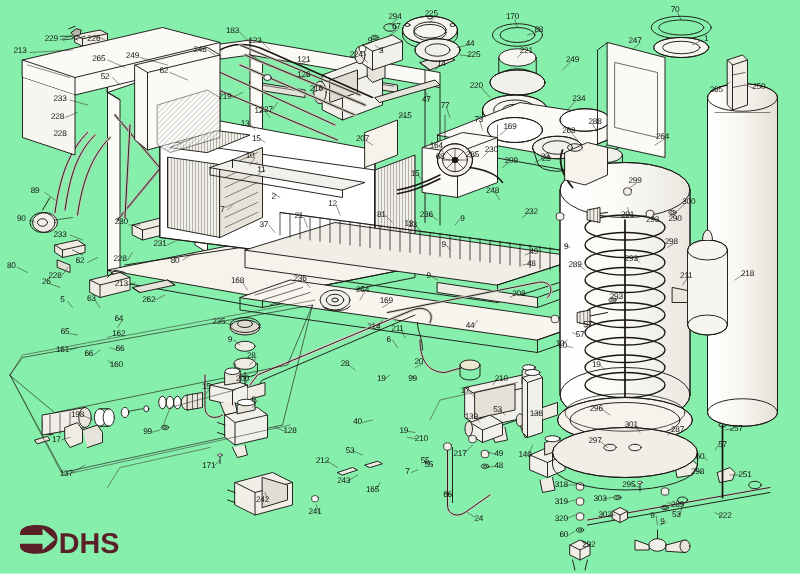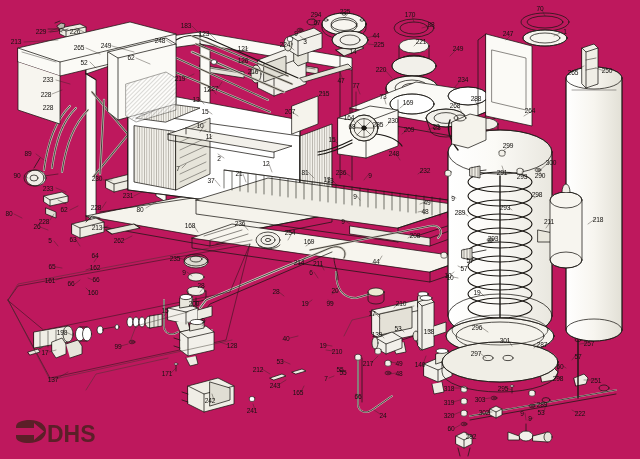--- a/index.html
+++ b/index.html
@@ -29,21 +29,21 @@
     left:14px;top:418px;
     width:92px;height:34px;
     pointer-events:auto;
   }
   #logo svg{display:block;}
   .lbl{font-size:6.6px;}
 </style>
 </head>
 <body>
 
-<div id="sheet" style="background: #be185d;">
+<div id="sheet" style="background: #86efac;">
 
   <svg id="artwork" viewBox="0 0 640 459" xmlns="http://www.w3.org/2000/svg">
     <defs>
       <pattern id="hatch" width="3" height="3" patternUnits="userSpaceOnUse" patternTransform="rotate(45)">
         <rect width="3" height="3" fill="#ffffff"></rect>
         <line x1="0" y1="0" x2="0" y2="3" stroke="#3a352d" stroke-width="0.7"></line>
       </pattern>
       <pattern id="fins" width="2.4" height="2.4" patternUnits="userSpaceOnUse">
         <rect width="2.4" height="2.4" fill="#f2f0ea"></rect>
         <line x1="0" y1="0" x2="0" y2="2.4" stroke="#4a443a" stroke-width="0.6"></line>

